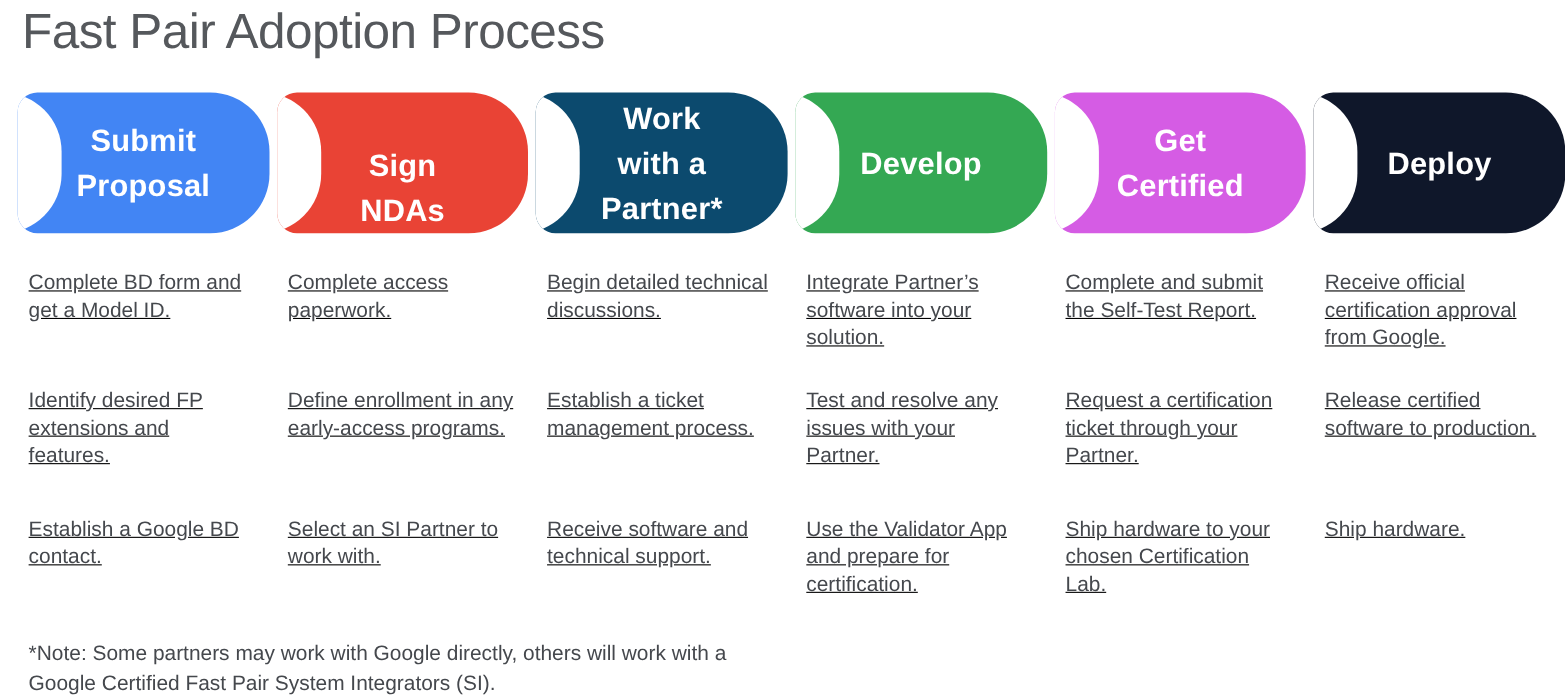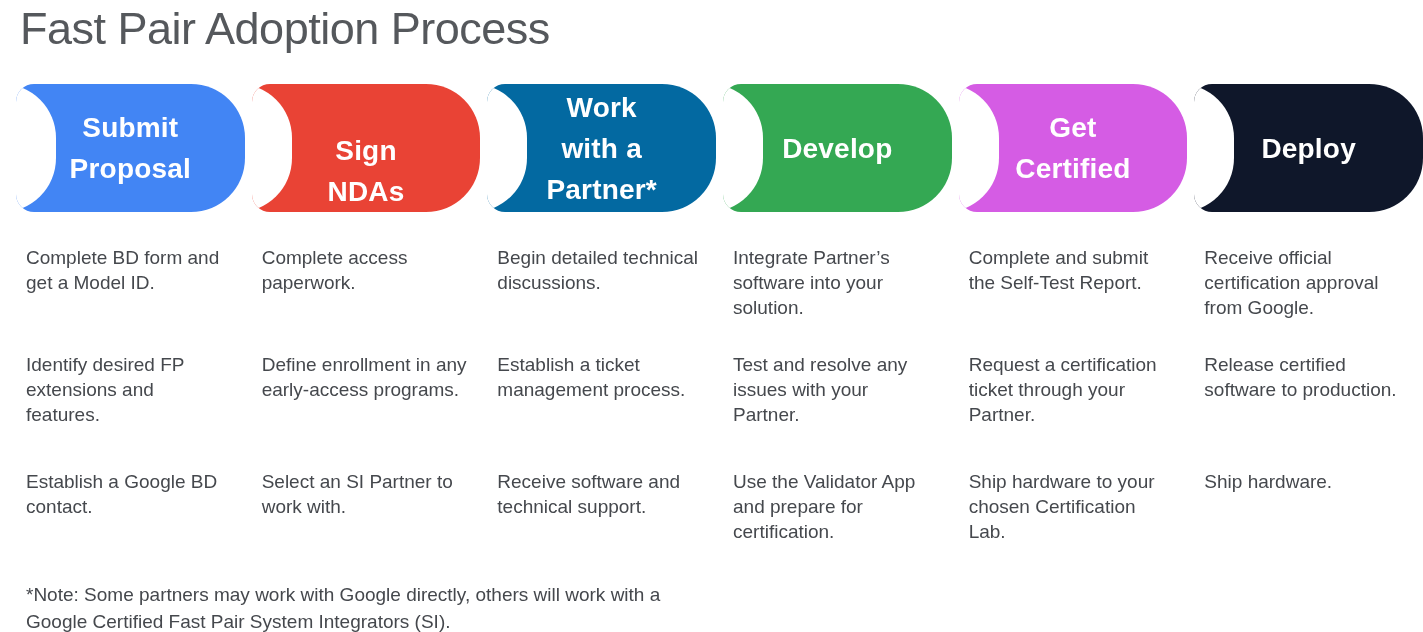--- a/index.html
+++ b/index.html
@@ -62,20 +62,21 @@
     line-height: 41px;
     text-align: center;
     white-space: pre-line;
     letter-spacing: 0.2px;
   }
   .steps {
     margin-top: 33px;
     padding: 0 12px 0 10px;
     display: grid;
     grid-template-rows: 107px 117px 112px;
+    text-decoration: underline;
   }
   .step {
     margin: 0;
     font-size: 19px;
     line-height: 25px;
     color: #45484d;
   }
   .footnote {
     margin: 0;
     padding-left: 10px;
@@ -112,21 +113,21 @@
 NDAs</span>
       </div>
       <div class="steps">
         <p class="step">Complete access paperwork.</p>
         <p class="step">Define enrollment in any early-access programs.</p>
         <p class="step">Select an SI Partner to work with.</p>
       </div>
     </section>
 
     <section class="stage">
-      <div class="chevron" style="background-color: #0369a1; justify-content: center;">
+      <div class="chevron" style="background-color: #0c4a6e; justify-content: center;">
         <span class="chevron-label">Work
 with a
 Partner*</span>
       </div>
       <div class="steps">
         <p class="step">Begin detailed technical discussions.</p>
         <p class="step">Establish a ticket management process.</p>
         <p class="step">Receive software and technical support.</p>
       </div>
     </section>

